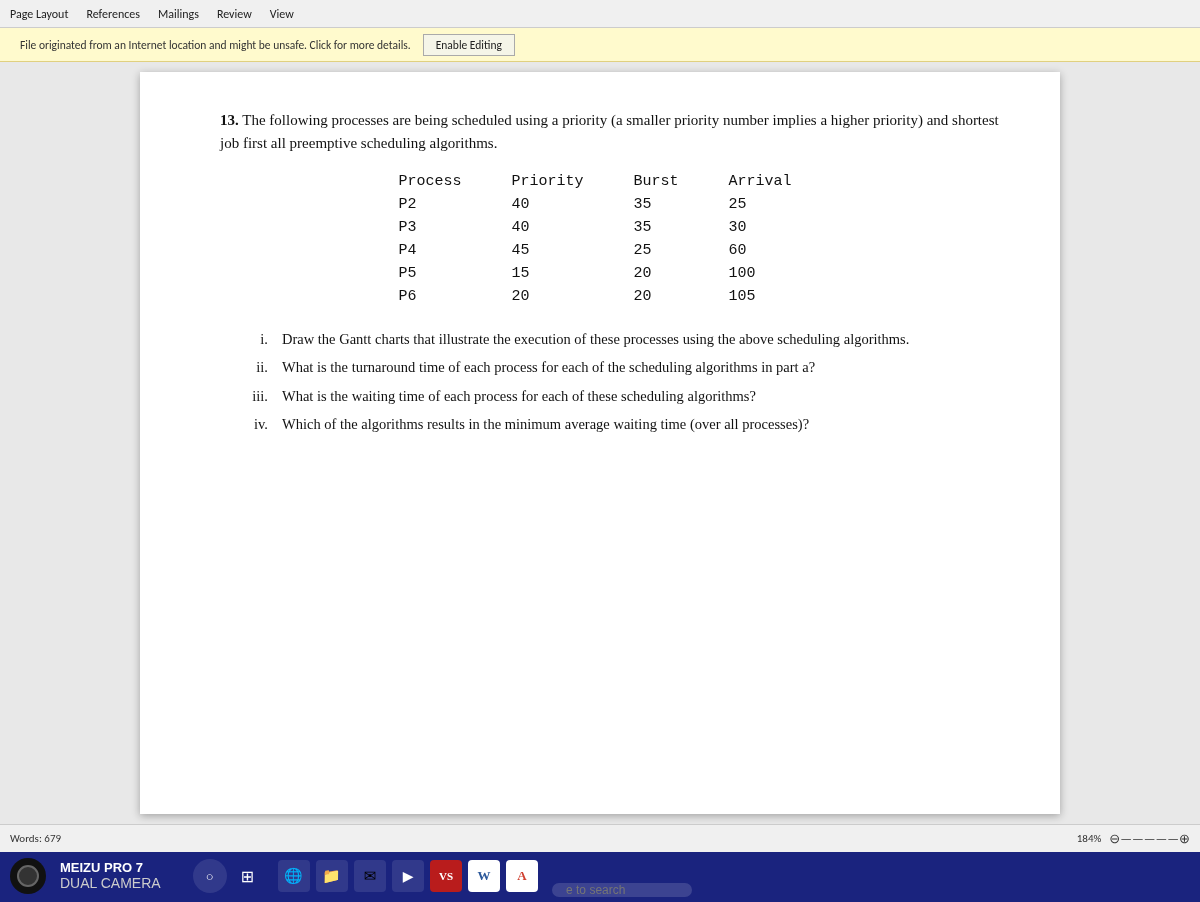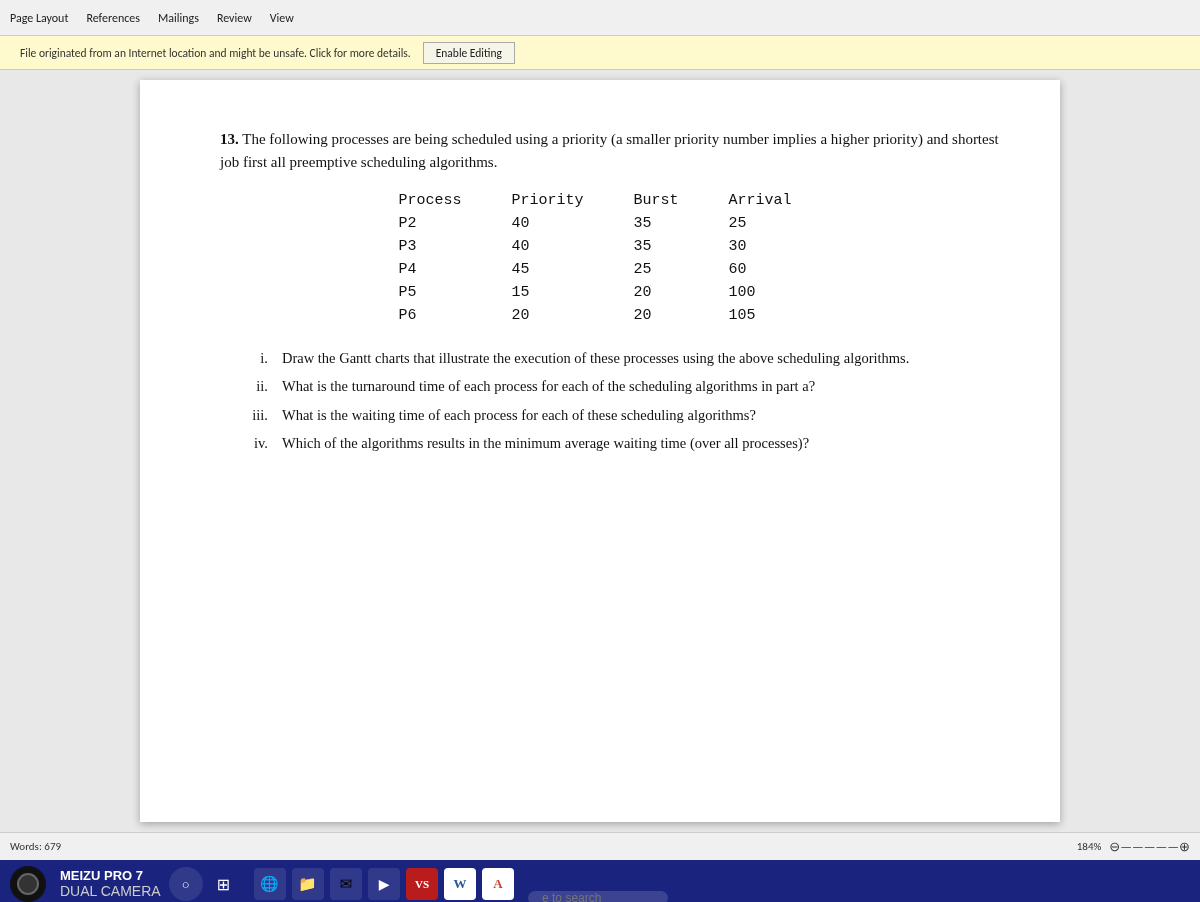--- a/index.html
+++ b/index.html
@@ -8,21 +8,21 @@
       height: 902px;
       background: #1a237e;
       font-family: 'Times New Roman', Times, serif;
       overflow: hidden;
       position: relative;
     }
 
     
     .menu-bar {
       background: #f0f0f0;
-      height: 36px;
+      height: 28px;
       display: flex;
       align-items: center;
       padding: 0 10px;
       gap: 18px;
       border-bottom: 1px solid #ccc;
     }
     .menu-item {
       font-size: 12px;
       color: #222;
       cursor: pointer;
@@ -61,21 +61,21 @@
       height: calc(902px - 28px - 34px - 48px - 30px);
       overflow: hidden;
       display: flex;
       justify-content: center;
     }
 
     .page {
       background: #ffffff;
       width: 920px;
       min-height: 580px;
-      padding: 48px 60px 30px 80px;
+      padding: 37px 60px 30px 80px;
       box-shadow: 0 2px 8px rgba(0,0,0,0.3);
     }
 
     .question-text {
       font-size: 15px;
       line-height: 1.5;
       color: #111;
       margin-bottom: 16px;
     }
 
@@ -145,21 +145,21 @@
       height: 48px;
       display: flex;
       align-items: center;
       padding: 0 10px;
       gap: 8px;
     }
     .taskbar-brand {
       display: flex;
       flex-direction: column;
       align-items: flex-start;
-      margin-right: 0;
+      margin-right: 24px;
     }
     .taskbar-brand-title {
       color: #fff;
       font-size: 13px;
       font-weight: bold;
       font-family: Arial, sans-serif;
       line-height: 1.2;
     }
     .taskbar-brand-sub {
       color: #ccc;

